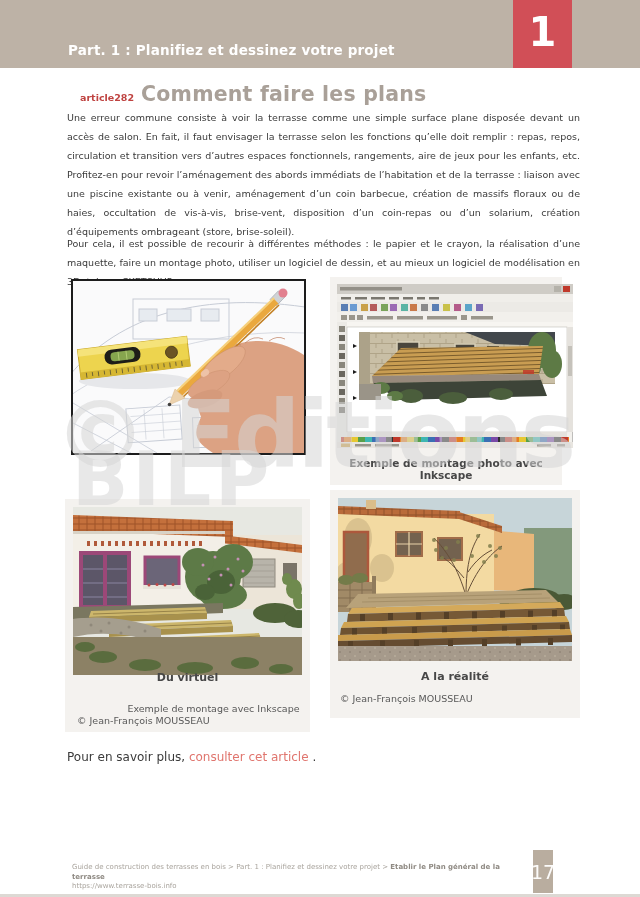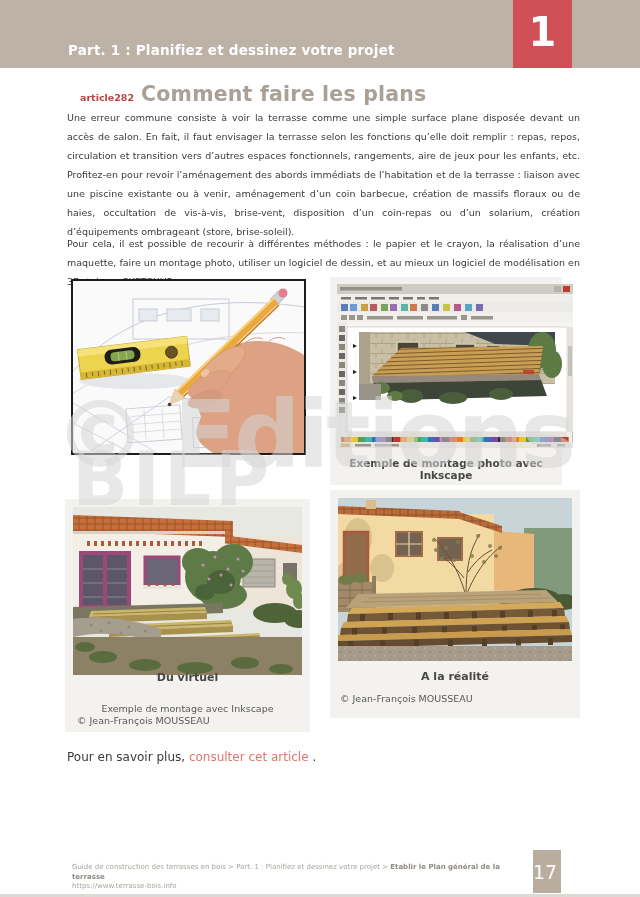--- a/index.html
+++ b/index.html
@@ -35,22 +35,22 @@
   .cap-credit{position:absolute;color:#585858;font-size:9.5px;}
   
   .wm{position:absolute;color:rgba(213,213,213,.55);font-weight:bold;white-space:nowrap;
       pointer-events:none;z-index:30;line-height:1;}
   .wm1{left:54px;top:352px;font-size:93px;letter-spacing:-3px;margin-top:37px;}
   .wm2{left:72px;top:442px;font-size:74px;letter-spacing:4px;}
   
   .footer{position:absolute;left:72px;top:863px;width:440px;color:#a9a49d;
         font-size:7px;line-height:9.5px;}
   .footer b{color:#8f8a83;}
-  .pagebox{position:absolute;left:533px;top:850px;width:28px;height:43px;background:#b9ae a1;
-        background:#b9ad9f;display:flex;align-items:center;justify-content:flex-start;}
+  .pagebox{position:absolute;left:533px;top:850px;width:20px;height:43px;background:#b9ae a1;
+        background:#b9ad9f;display:flex;align-items:center;justify-content:center;}
   .pagebox span{color:rgba(255,255,255,.95);font-size:19px;}
   .bottom-strip{position:absolute;left:0;bottom:0;width:640px;height:3px;background:#ddd9d4;}
 </style>
 </head>
 <body>
 
 <div class="page">
 
   <div class="topbar">
     <div class="topbar-title">Part. 1 : Planifiez et dessinez votre projet</div>
@@ -354,21 +354,21 @@
           <ellipse cx="172" cy="156" rx="14" ry="6"></ellipse>
           <ellipse cx="208" cy="162" rx="12" ry="5"></ellipse>
           <ellipse cx="12" cy="140" rx="10" ry="5"></ellipse>
         </g>
       <g fill="#4f6339">
           <ellipse cx="202" cy="106" rx="22" ry="10"></ellipse>
           <ellipse cx="225" cy="112" rx="14" ry="9"></ellipse>
         </g>
     </svg>
     <div class="cap-bold" style="top:172px;font-size:11px;">Du virtuel</div>
-    <div class="cap-sub" style="top:204px;">Exemple de montage avec Inkscape</div>
+    <div class="cap-sub" style="top:204px;padding-left:26px;">Exemple de montage avec Inkscape</div>
     <div class="cap-credit" style="left:12px;top:216px;">© Jean-François MOUSSEAU</div>
   </div>
 
   <div class="panel panel-reality">
     <svg class="photo" style="left:8px;top:8px;" width="234" height="163" viewBox="0 0 234 163">
       <defs>
         <pattern id="tiles4" width="8" height="6" patternUnits="userSpaceOnUse">
           <rect width="8" height="6" fill="#b5693a"></rect>
           <path d="M6,0 v6 M0,5 h8" stroke="#8a4c28" stroke-width="1"></path>
         </pattern>

